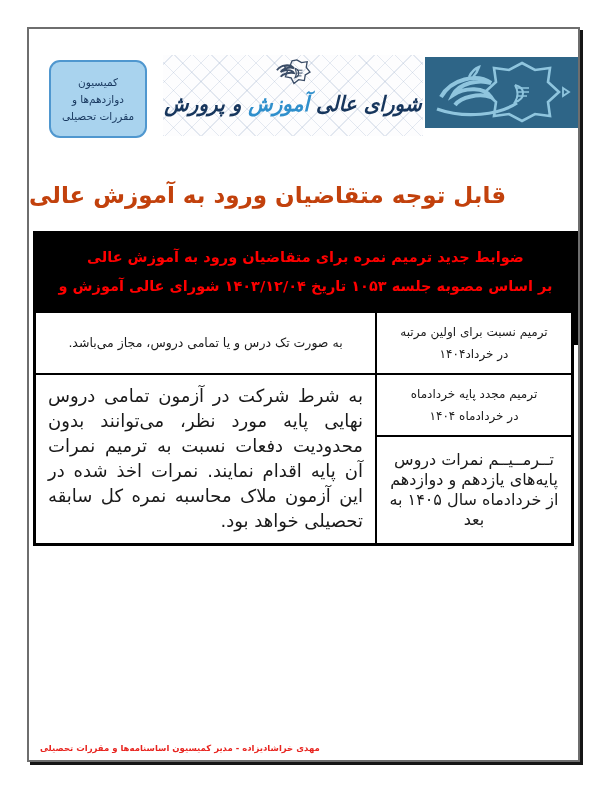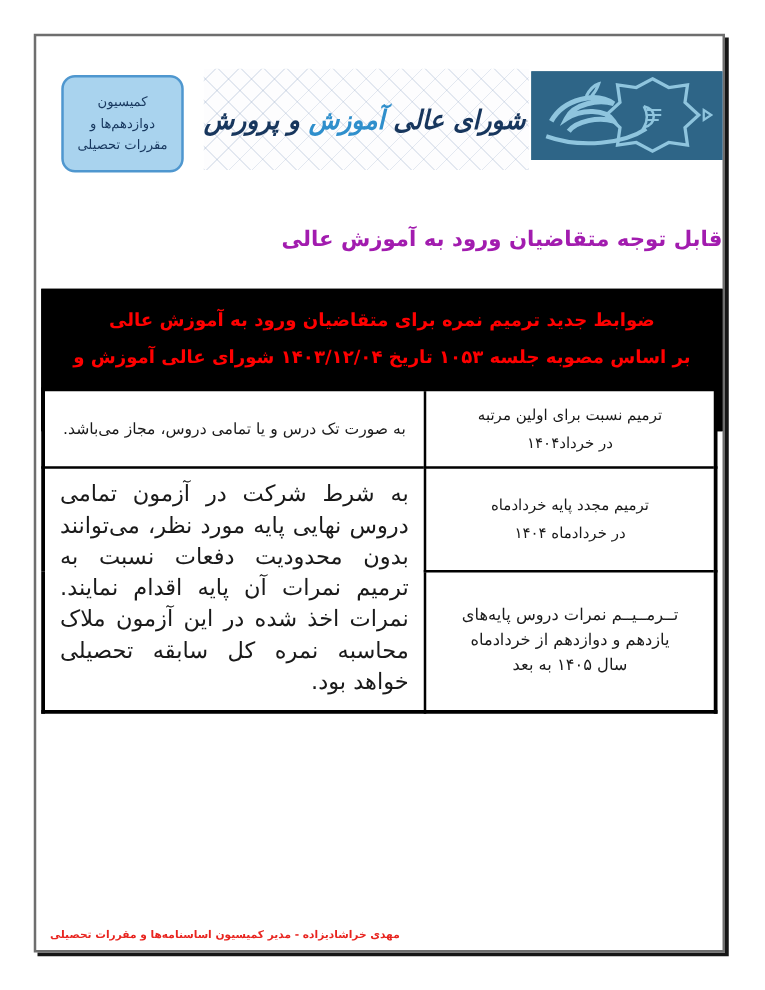--- a/index.html
+++ b/index.html
@@ -19,55 +19,55 @@
     background:#a9d3ee;border:2px solid #4f97cf;border-radius:11px;
     display:flex;flex-direction:column;justify-content:center;align-items:center;
     color:#17375e;font-size:10.5px;font-weight:normal;line-height:17px;text-align:center;
   }
   .logo-block{
     position:absolute;left:134px;top:26px;width:260px;height:81px;
     background:
       repeating-linear-gradient(45deg, rgba(160,178,205,.28) 0 1px, transparent 1px 13px),
       repeating-linear-gradient(-45deg, rgba(160,178,205,.28) 0 1px, transparent 1px 13px),
       #fdfdfe;
-    display:flex;flex-direction:row;align-items:center;justify-content:flex-start;
+    display:flex;flex-direction:column;align-items:center;justify-content:flex-start;
   }
   .logo-emblem{margin-top:2px;height:34px;}
   .logo-text{
     font-size:20px;font-weight:bold;font-style:italic;color:#17365d;
     letter-spacing:1px;margin-top:1px;transform:scaleY(1.05);
     white-space:nowrap;
   }
   .logo-text .hl{color:#2f8fcc;}
   .right-emblem{
     position:absolute;left:396px;top:28px;width:153px;height:71px;
     background:#2e6587;display:block;
   }
   
   .page-title{
     position:absolute;left:0;top:153px;width:100%;
-    text-align:right;color:#a21caf;font-size:17px;font-weight:bold;margin:0;
+    text-align:left;color:#c2410c;font-size:23px;font-weight:bold;margin:0;
   }
   
   .banner{
     position:absolute;left:4px;top:202px;width:535px;
     background:#000000;border:3px solid #000;
     text-align:center;color:#ff0000;font-weight:bold;font-size:14.5px;
     padding:9px 2px 12px 2px;line-height:29px;
   }
   
   .rules-table{
     position:absolute;left:4px;top:281px;width:541px;
     border-collapse:collapse;direction:rtl;
     font-size:12px;color:#1a1a1a;
   }
   .rules-table td{border:2.5px solid #000;background:#fff;vertical-align:middle;}
   .rules-table{border:3px solid #000;}
   td.hcell{width:182px;text-align:center;line-height:22px;padding:4px 6px;}
-  td.hcell.small{font-size:13px;line-height:20px;padding:5px 24px;}
+  td.hcell.small{font-size:16px;line-height:20px;padding:5px 6px;}
   td.bcell{text-align:center;font-size:12.5px;padding:6px 14px;}
   td.bcell-long{
     text-align:justify;text-align-last:right;font-size:18px;line-height:25px;
     padding:8px 12px 10px 12px;
   }
   tr.r1{height:62px;}
   tr.r2a{height:42px;}
   tr.r2b{height:54px;}
   
   .page-footer{

